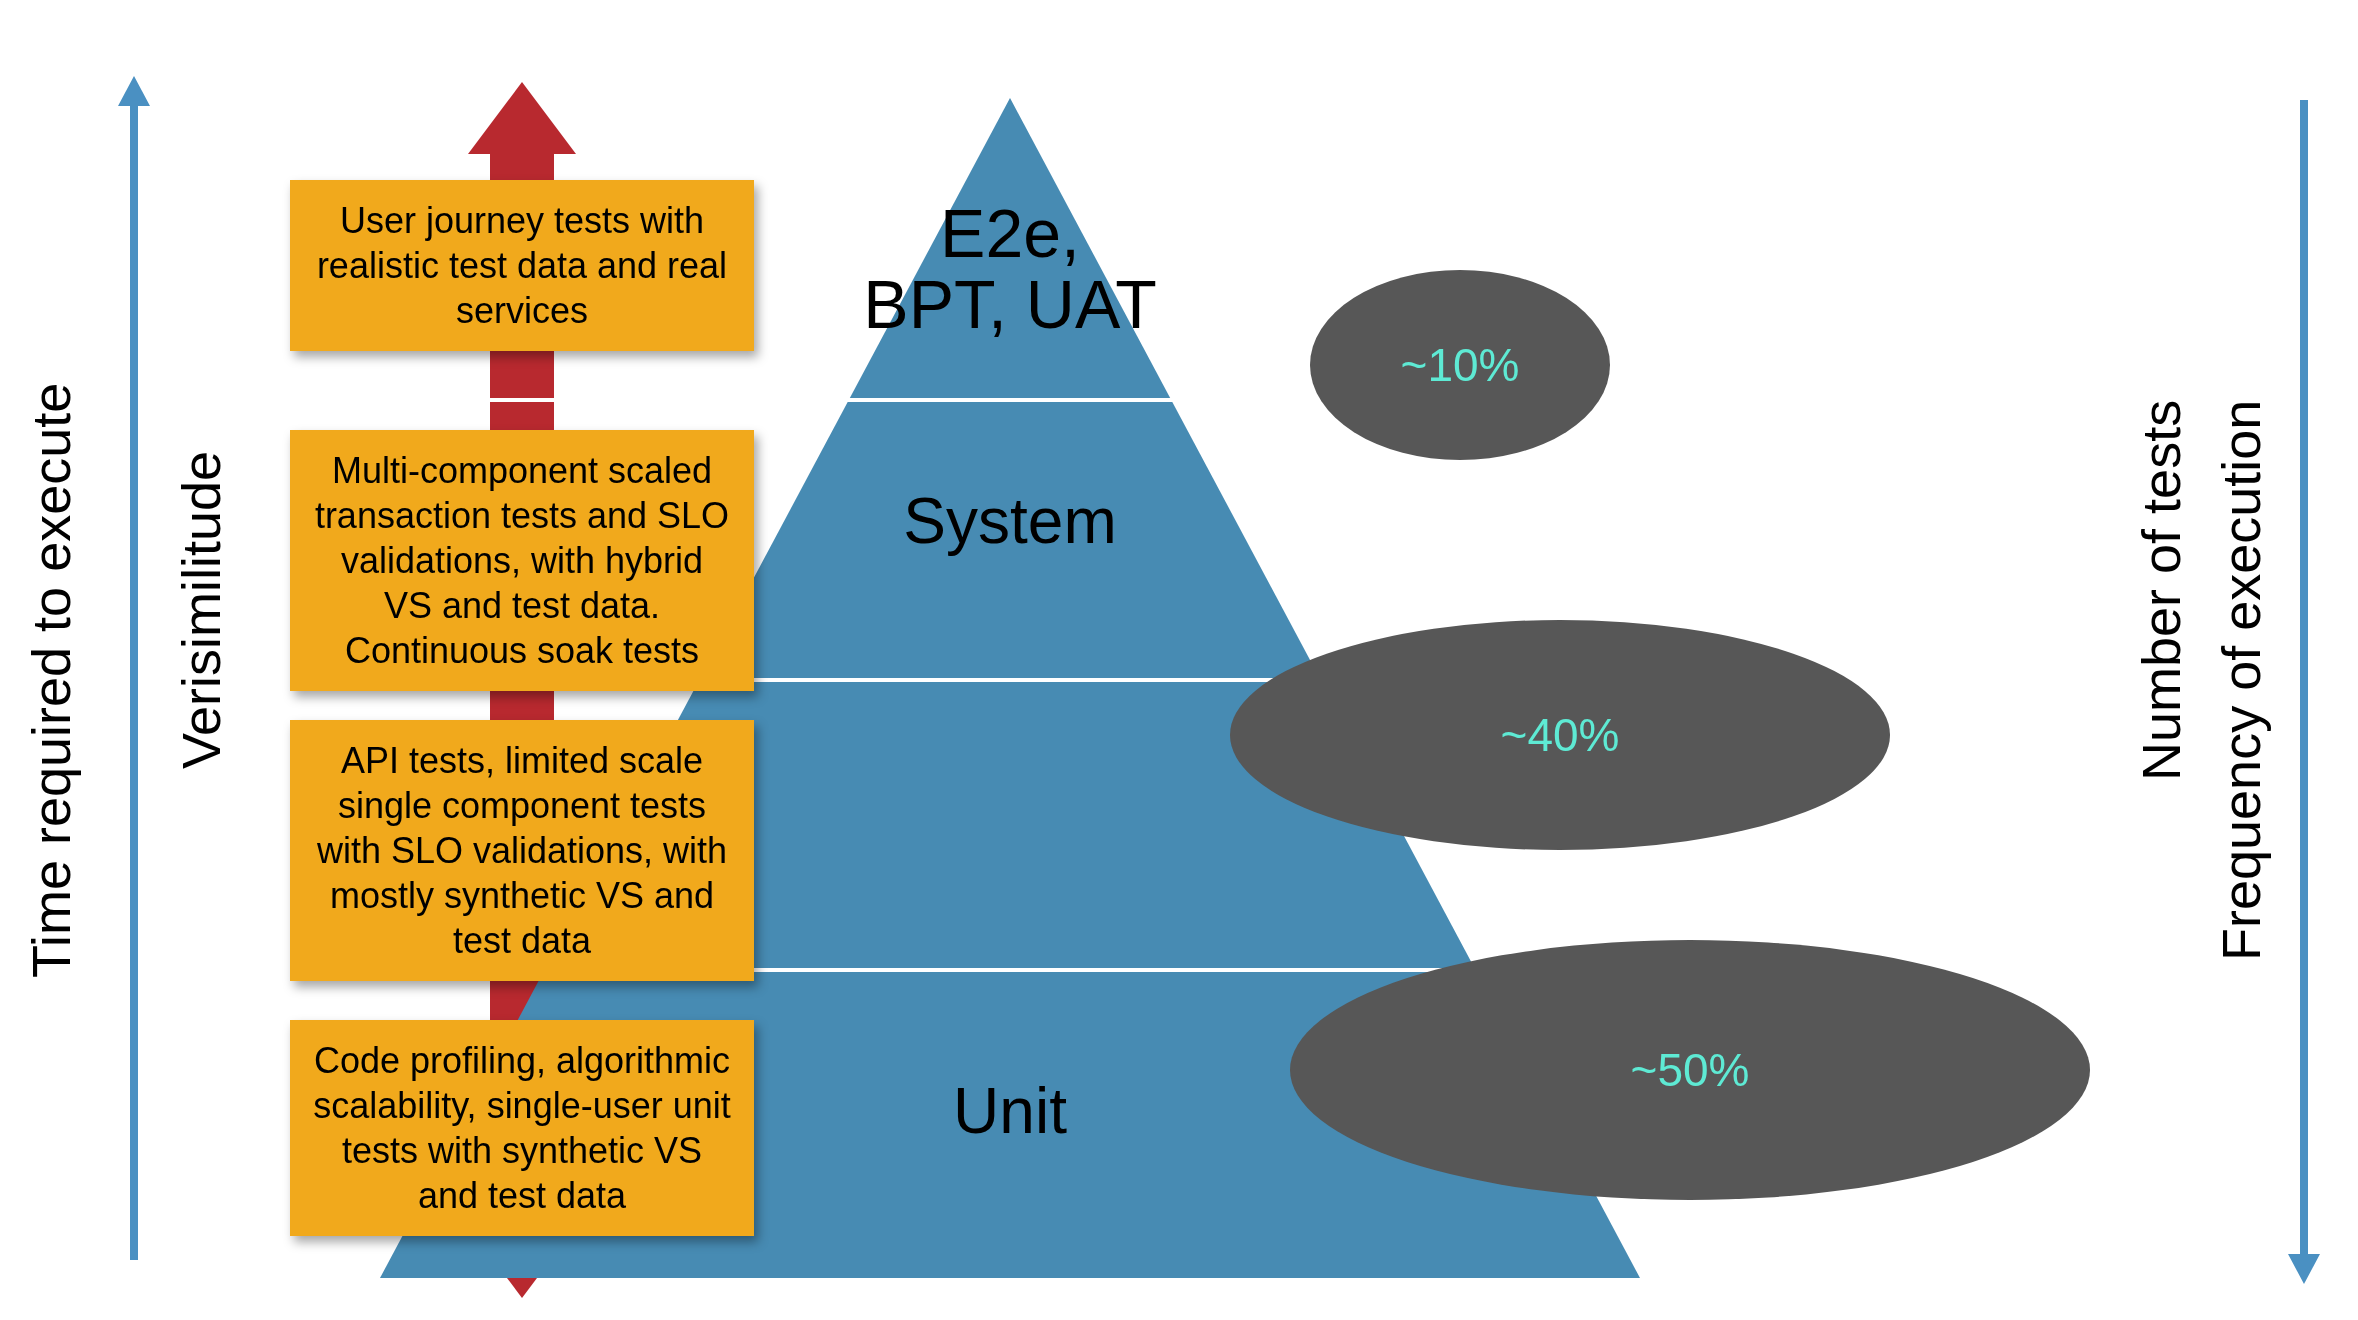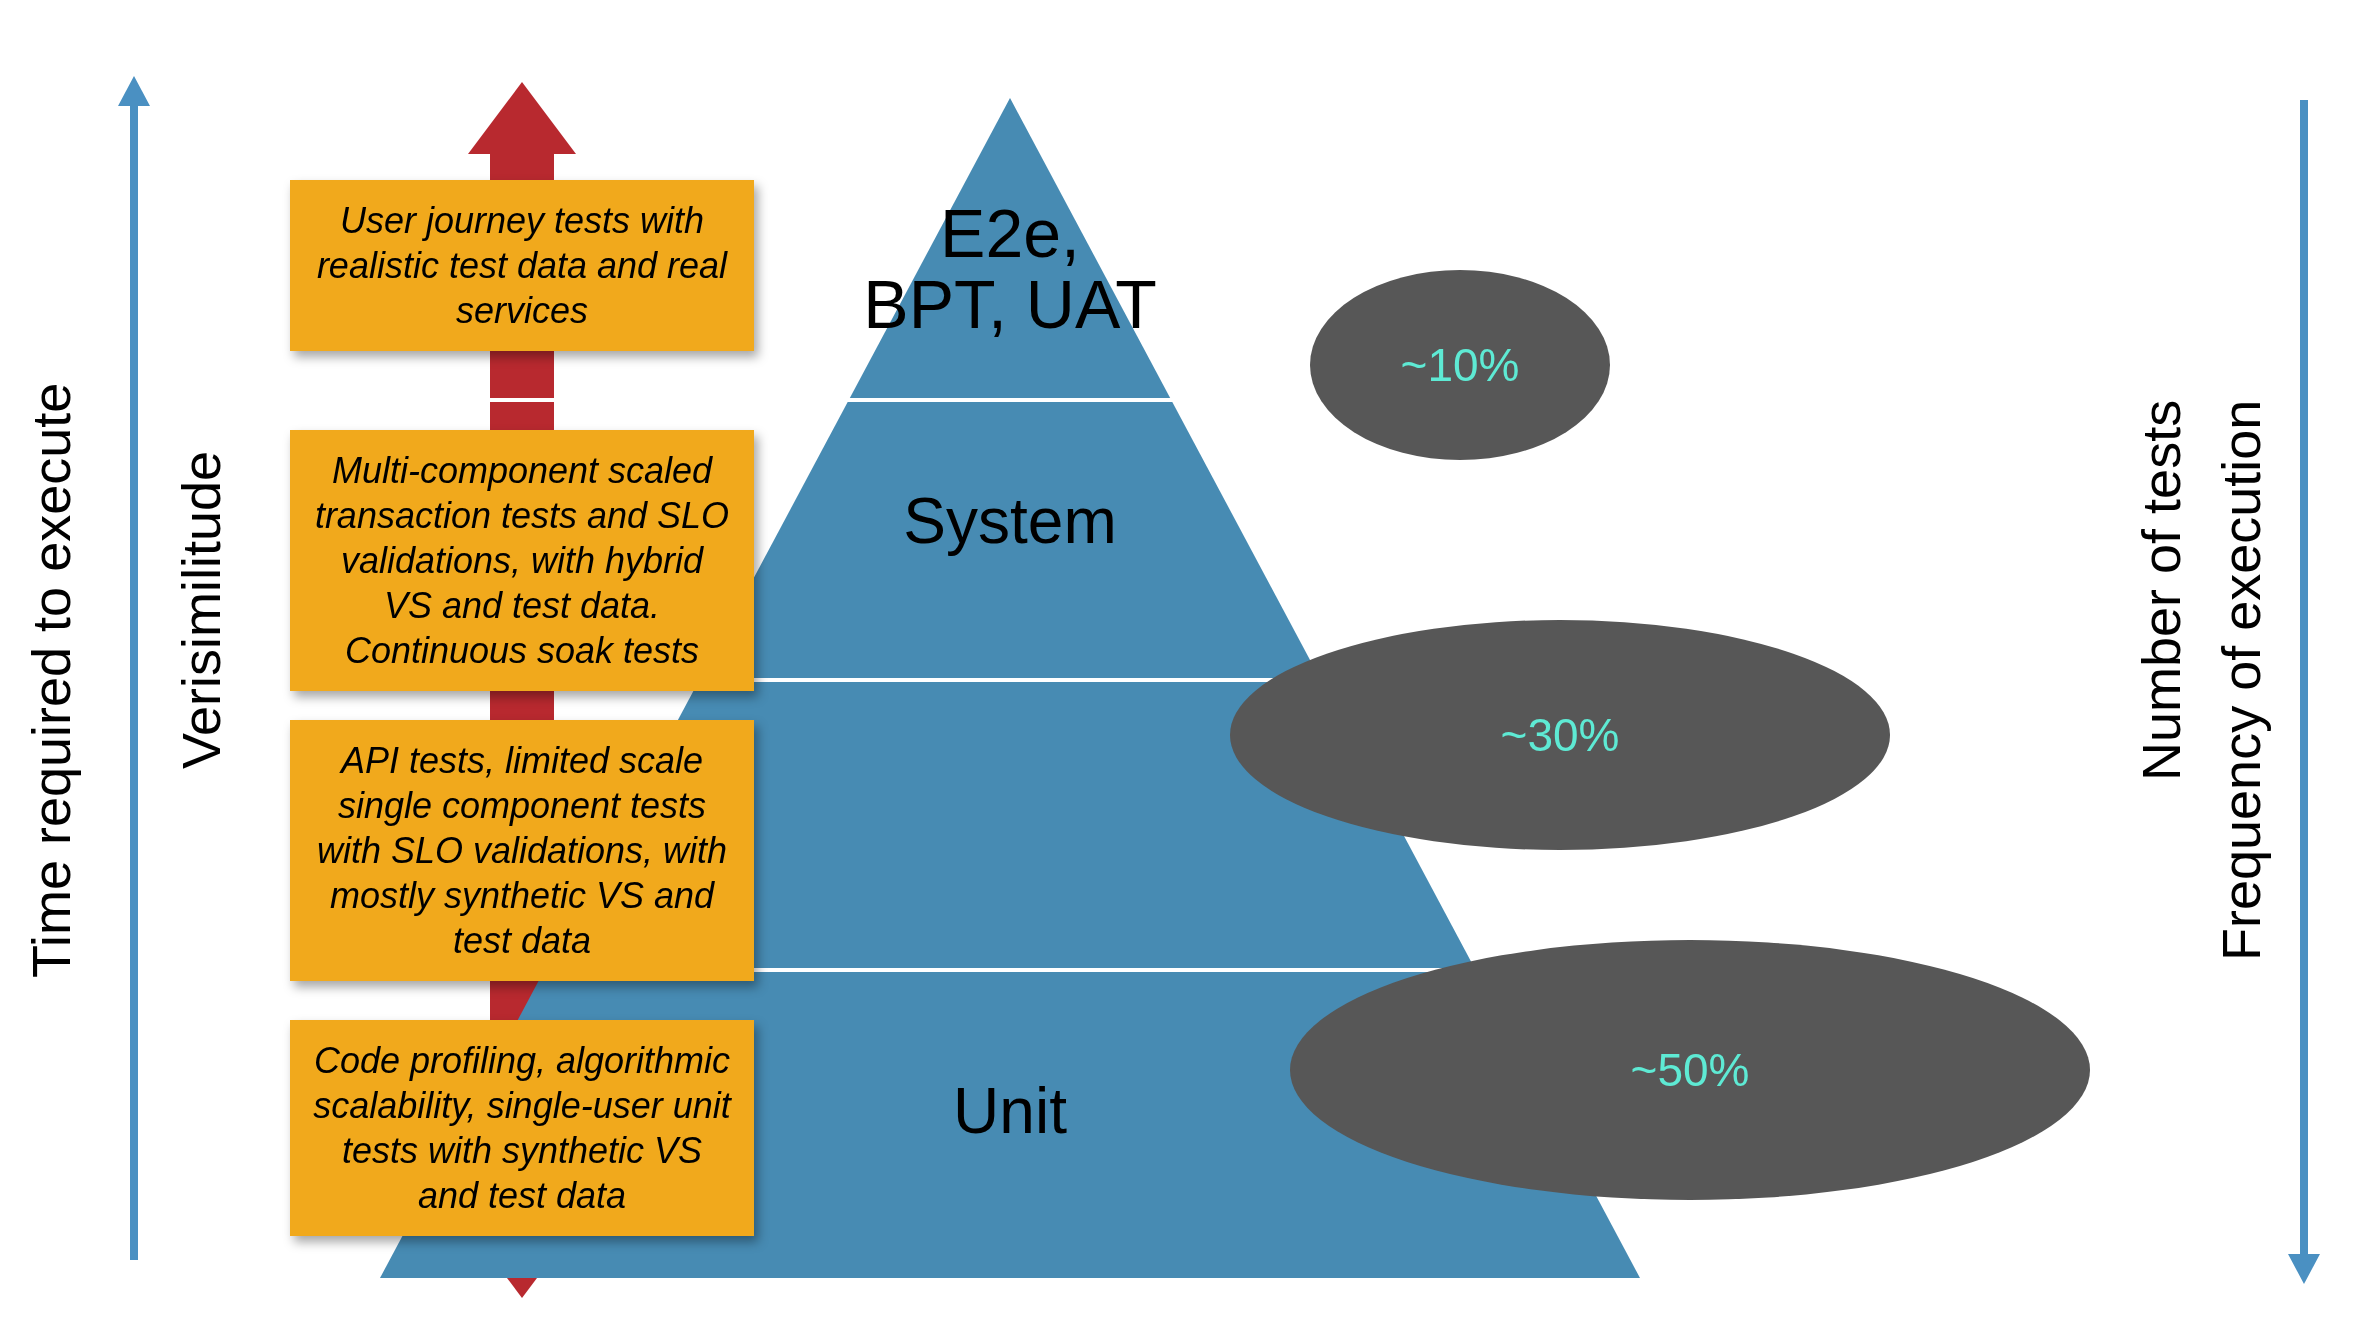--- a/index.html
+++ b/index.html
@@ -10,21 +10,21 @@
 .axis-arrow.up::before{top:-24px;border-bottom:30px solid #4a90c2}
 .axis-arrow.down::after{bottom:-24px;border-top:30px solid #4a90c2}
 .pyramid{position:absolute;left:380px;top:98px;width:1260px;height:1180px}
 .divider{position:absolute;left:0;right:0;height:4px;background:#fff}
 .tier-label{position:absolute;left:50%;transform:translateX(-50%);font-size:64px;color:#000;text-align:center;white-space:nowrap;line-height:1.05}
 .tier-label.small{font-size:68px}
 .red-arrow{position:absolute;left:50%;transform:translateX(-50%);width:64px;background:#b8292f}
 .red-arrow::before,.red-arrow::after{content:"";position:absolute;left:50%;transform:translateX(-50%);width:0;height:0;border-left:54px solid transparent;border-right:54px solid transparent}
 .red-arrow::before{top:-68px;border-bottom:72px solid #b8292f}
 .red-arrow::after{bottom:-68px;border-top:72px solid #b8292f}
-.note{position:absolute;background:#f1a91c;color:#000;font-style:italic;font-size:36px;line-height:1.25;padding:18px 22px;text-align:center;width:420px;box-shadow:4px 6px 10px rgba(0,0,0,.35)}
+.note{position:absolute;background:#f1a91c;color:#000;font-size:36px;line-height:1.25;padding:18px 22px;text-align:center;width:420px;box-shadow:4px 6px 10px rgba(0,0,0,.35)}
 .bubble{position:absolute;background:#575757;border-radius:50%;display:flex;align-items:center;justify-content:center;color:#5eead4;font-size:46px}
 </style>
 </head>
 <body>
 
 <div class="stage">
 
   <div class="axis-arrow up" style="left:130px;top:100px;height:1160px"></div>
   <div class="axis-label" style="left:20px;top:80px;height:1200px;display:flex;align-items:center;justify-content:center">Time required to execute</div>
 
@@ -55,19 +55,19 @@
 
   <div class="note" style="left:290px;top:180px">User journey tests with realistic test data and real services</div>
   <div class="note" style="left:290px;top:430px">Multi-component scaled transaction tests and SLO validations, with hybrid VS and test data. Continuous soak tests</div>
   <div class="note" style="left:290px;top:720px">API tests, limited scale single component tests with SLO validations, with mostly synthetic VS and test data</div>
   <div class="note" style="left:290px;top:1020px">Code profiling, algorithmic scalability, single-user unit tests with synthetic VS and test data</div>
 
   <div class="bubble" style="left:1310px;top:270px;width:300px;height:190px">
       <span>~10%</span>
     </div>
   <div class="bubble" style="left:1230px;top:620px;width:660px;height:230px">
-      <span>~30%</span>
+      <span>~40%</span>
     </div>
   <div class="bubble" style="left:1290px;top:940px;width:800px;height:260px">
       <span>~50%</span>
     </div>
 
 </div>
 
 </body></html>

